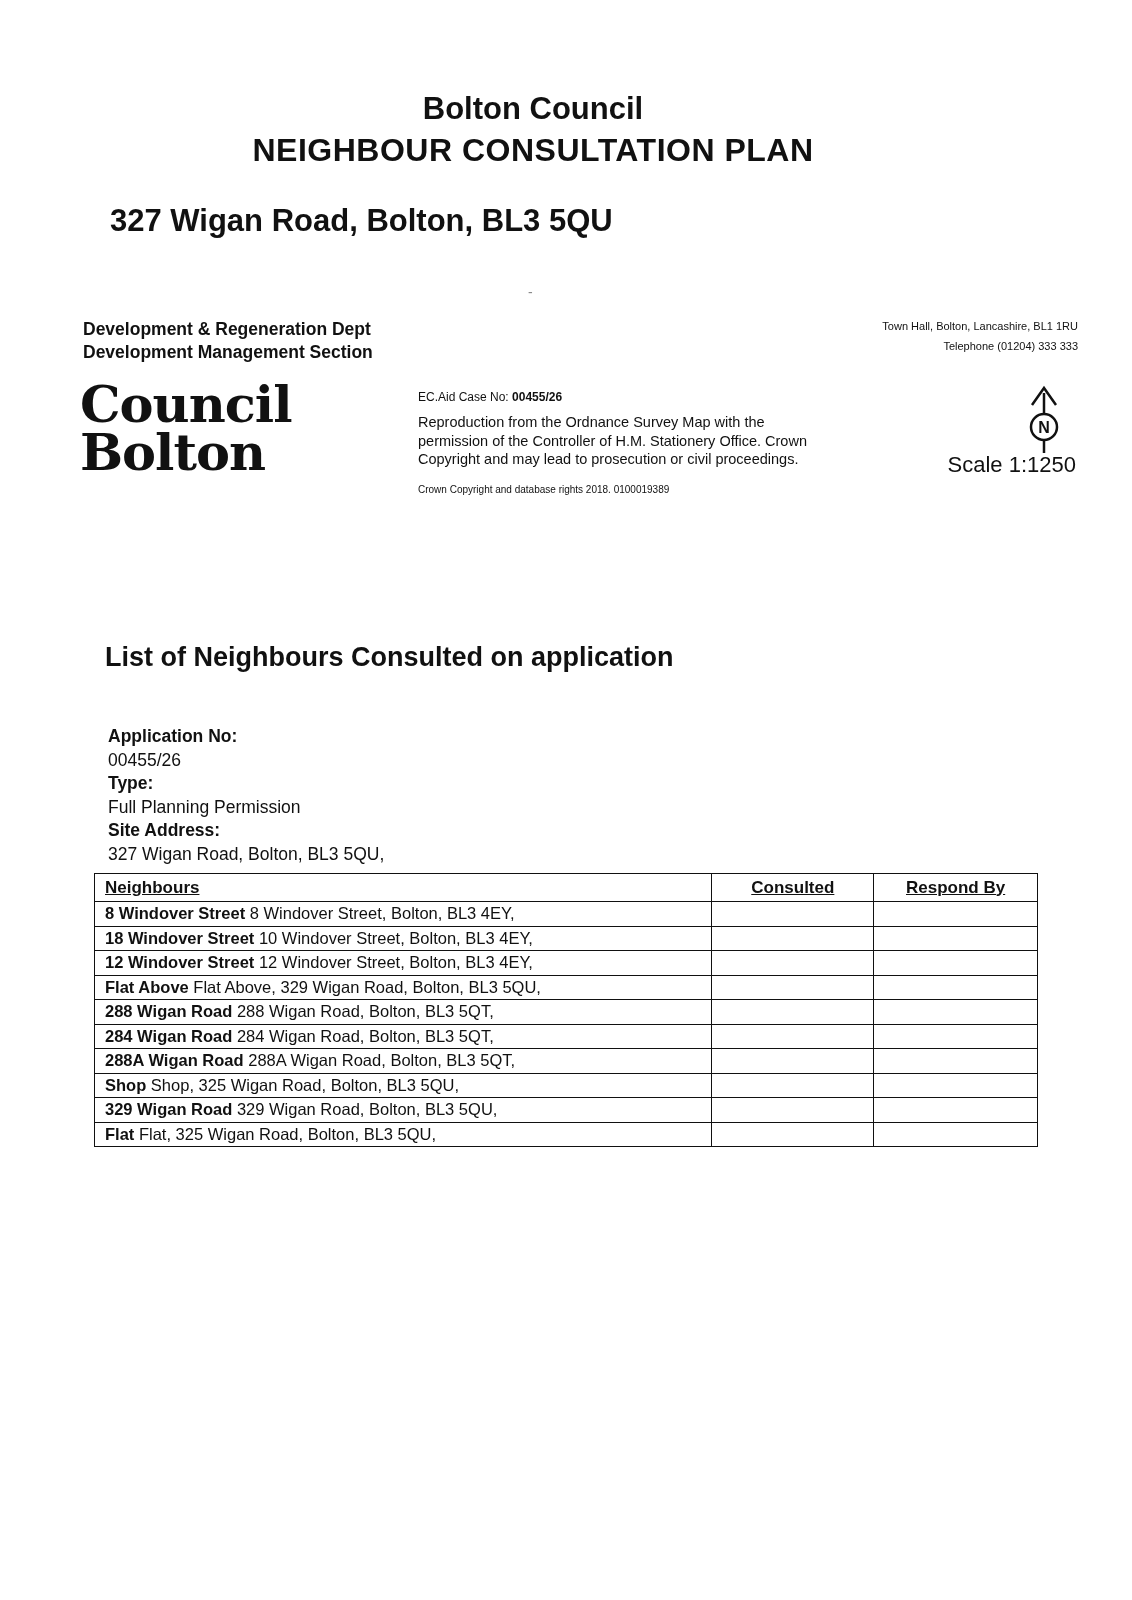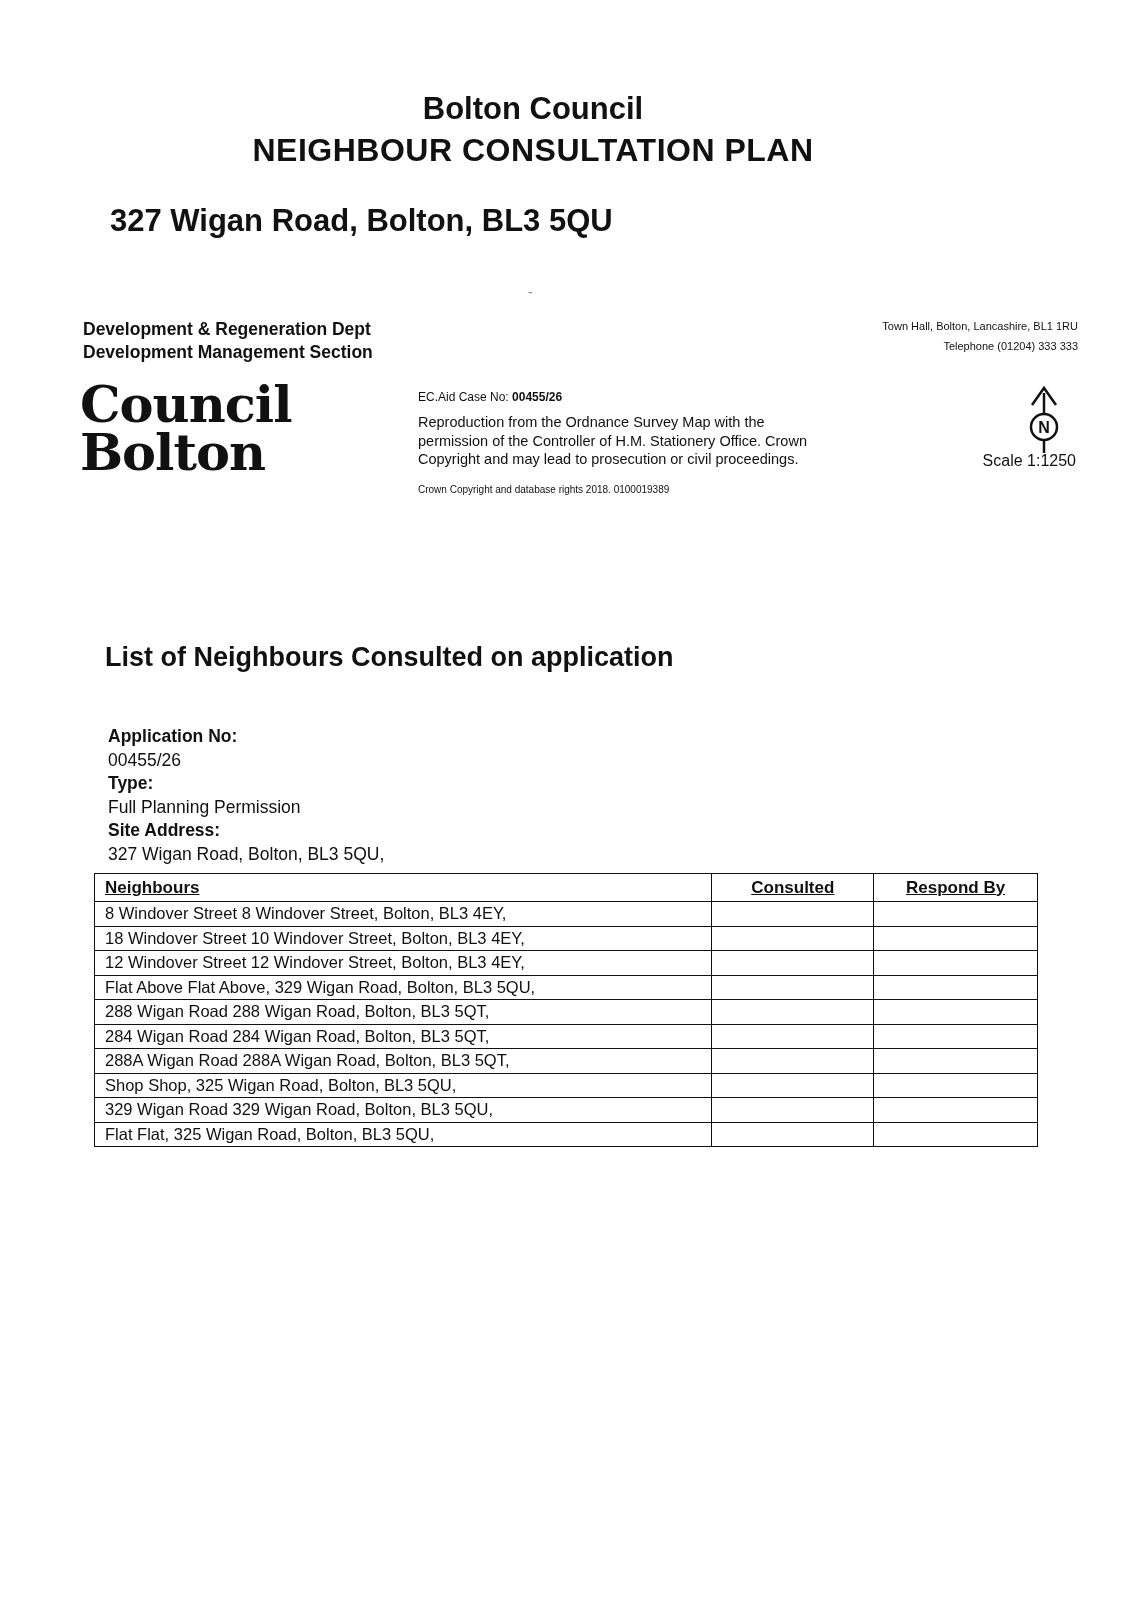--- a/index.html
+++ b/index.html
@@ -72,21 +72,21 @@
   .case-notice { margin-top: 5px; font-size: 14.5px; line-height: 18.5px; }
   .case-copyright { margin-top: 15px; font-size: 10px; }
 
   .compass {
     position: absolute;
     top: 383px; left: 1018px;
   }
   .scale-text {
     position: absolute;
     top: 452px; right: 56px;
-    font-size: 16px;
+    font-size: 22px;
   }
 
   .section-title {
     position: absolute;
     top: 642px; left: 105px;
     font-size: 27px; font-weight: bold;
   }
 
   .app-details {
     position: absolute;
@@ -112,21 +112,21 @@
   }
   .neighbours-table th {
     height: 28px;
     font-weight: bold;
     text-decoration: underline;
     font-size: 17px;
   }
   .neighbours-table th.col-name { text-align: left; }
   .neighbours-table th.col-consulted, .neighbours-table th.col-respond { text-align: center; padding: 0; }
   .neighbours-table td { height: 24.5px; }
-  .nb-name { font-weight: normal; }
+  .nb-name { font-weight: bold; }
 
   .footer-template {
     position: absolute;
     top: 1511px; left: 110px;
     font-size: 15px;
   }
   .footer-page {
     position: absolute;
     top: 1511px; left: 874px;
     font-size: 15px;

